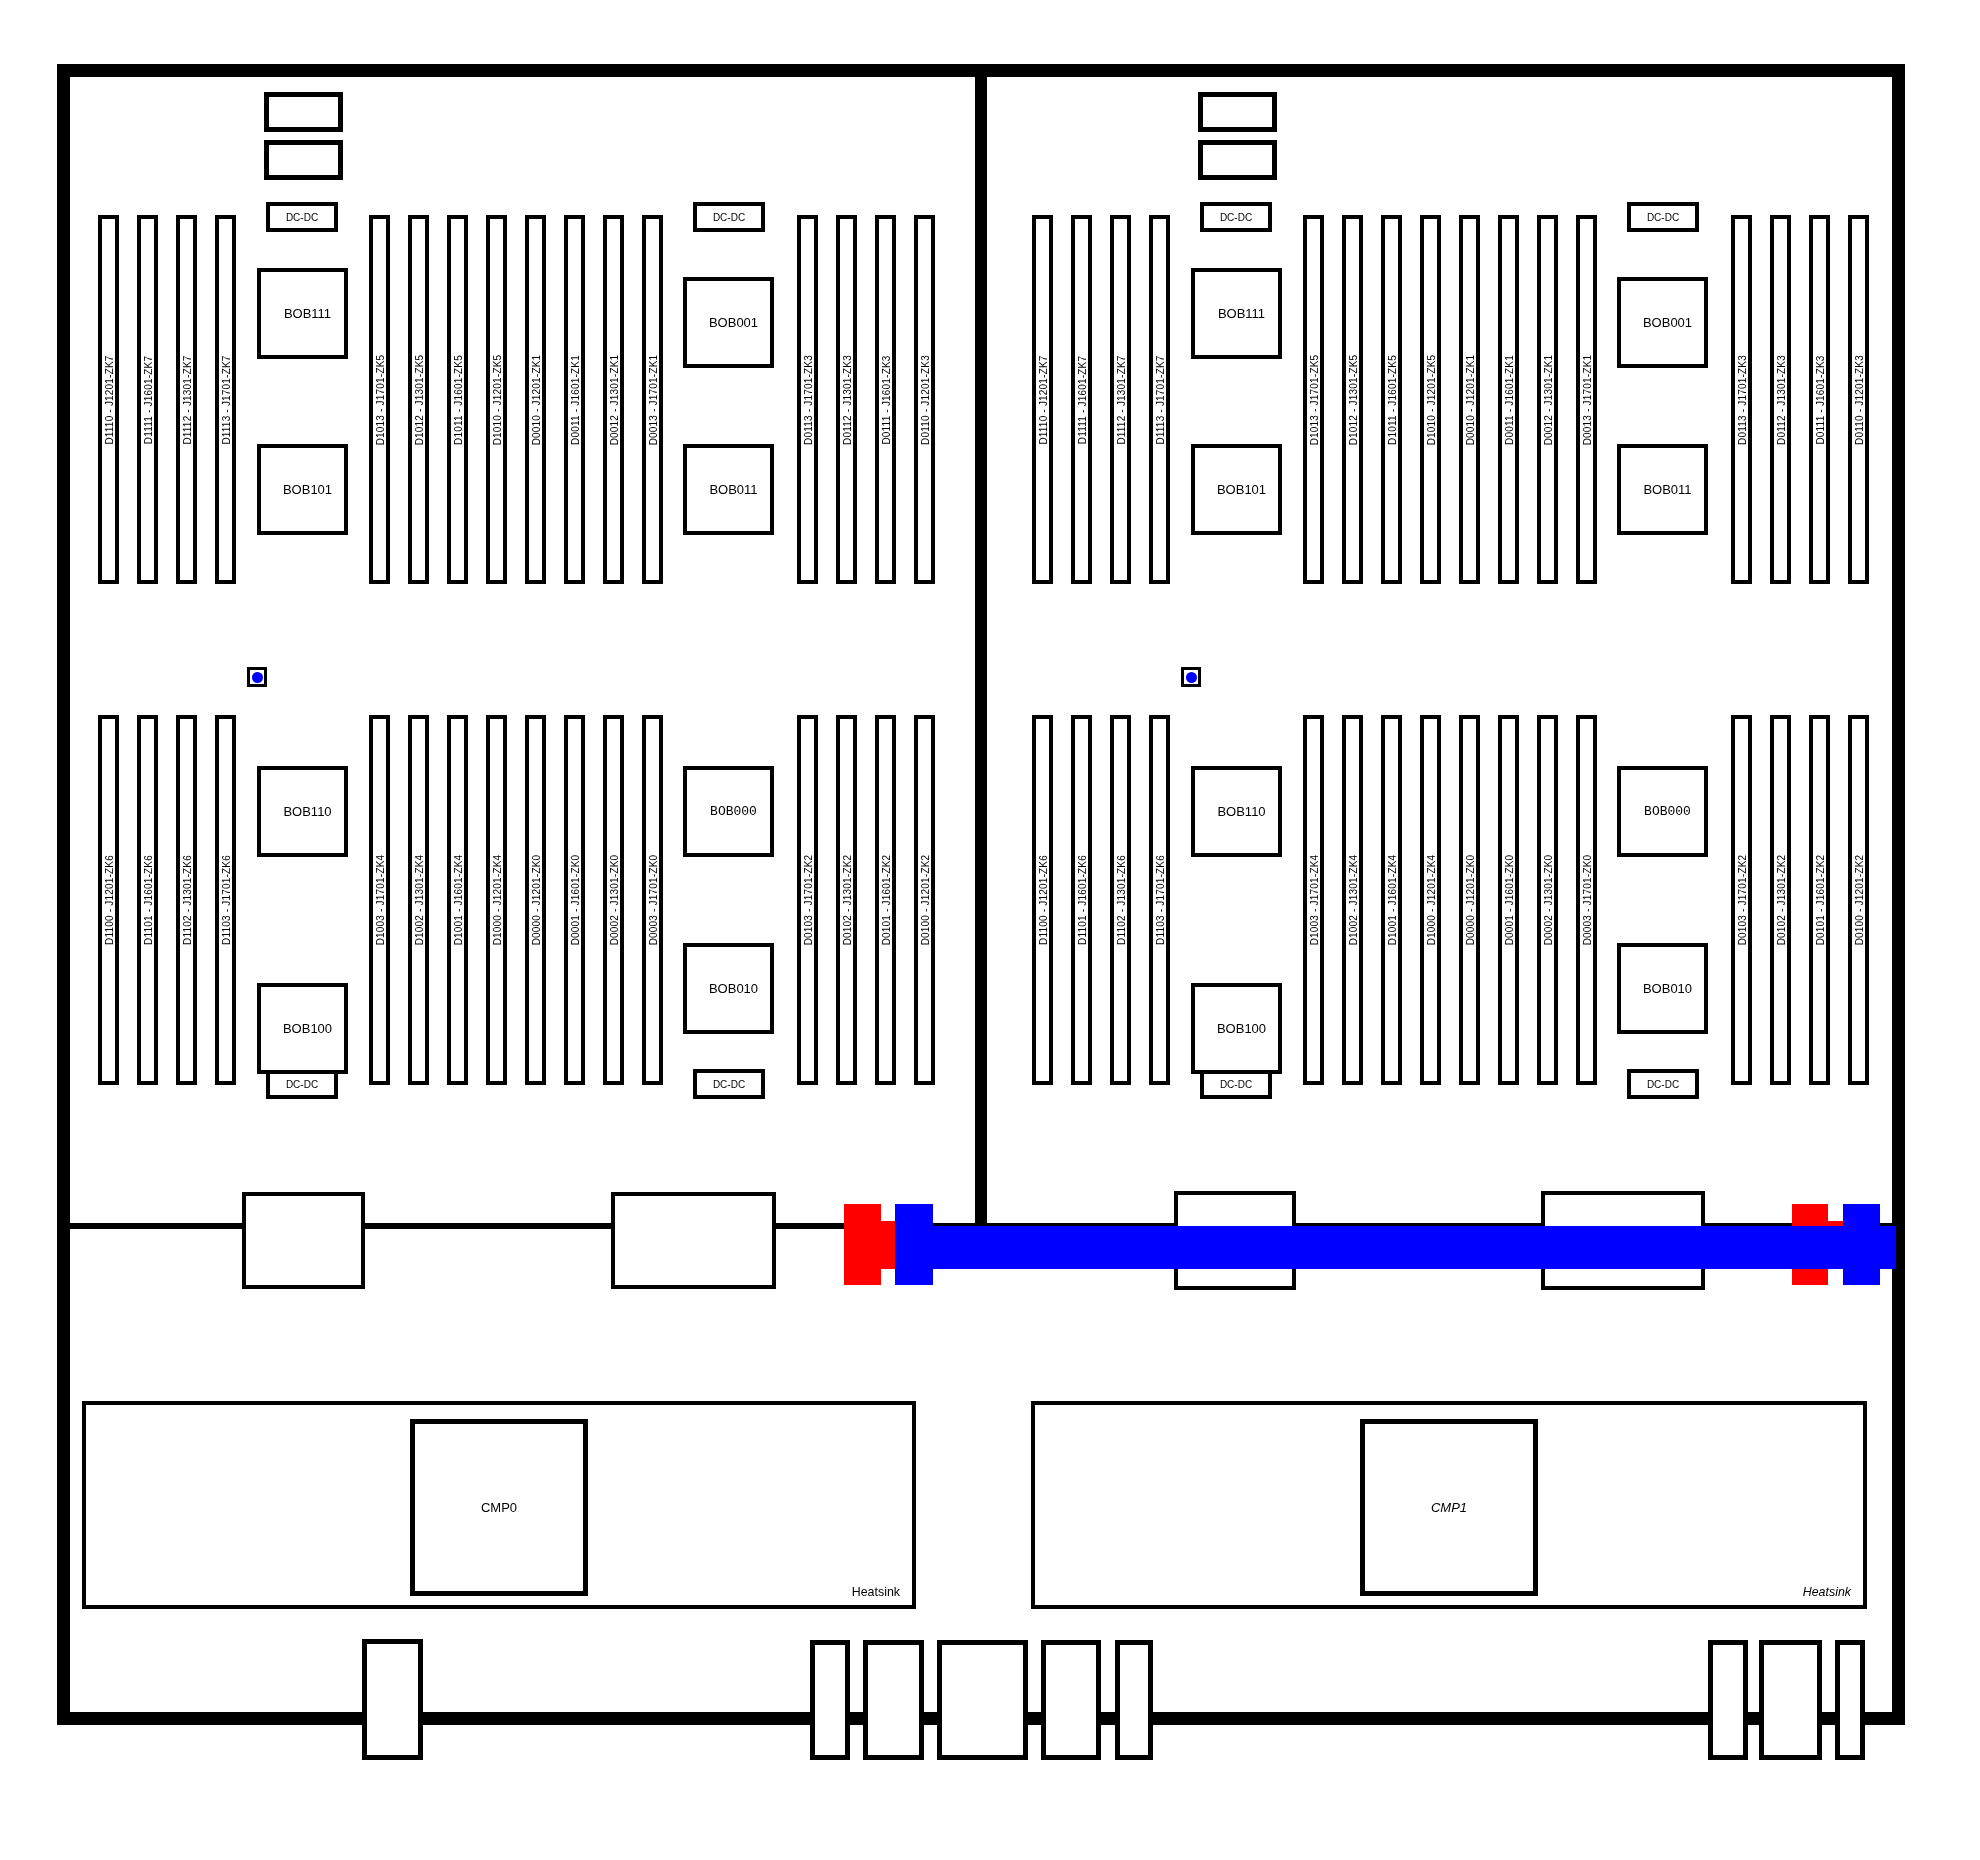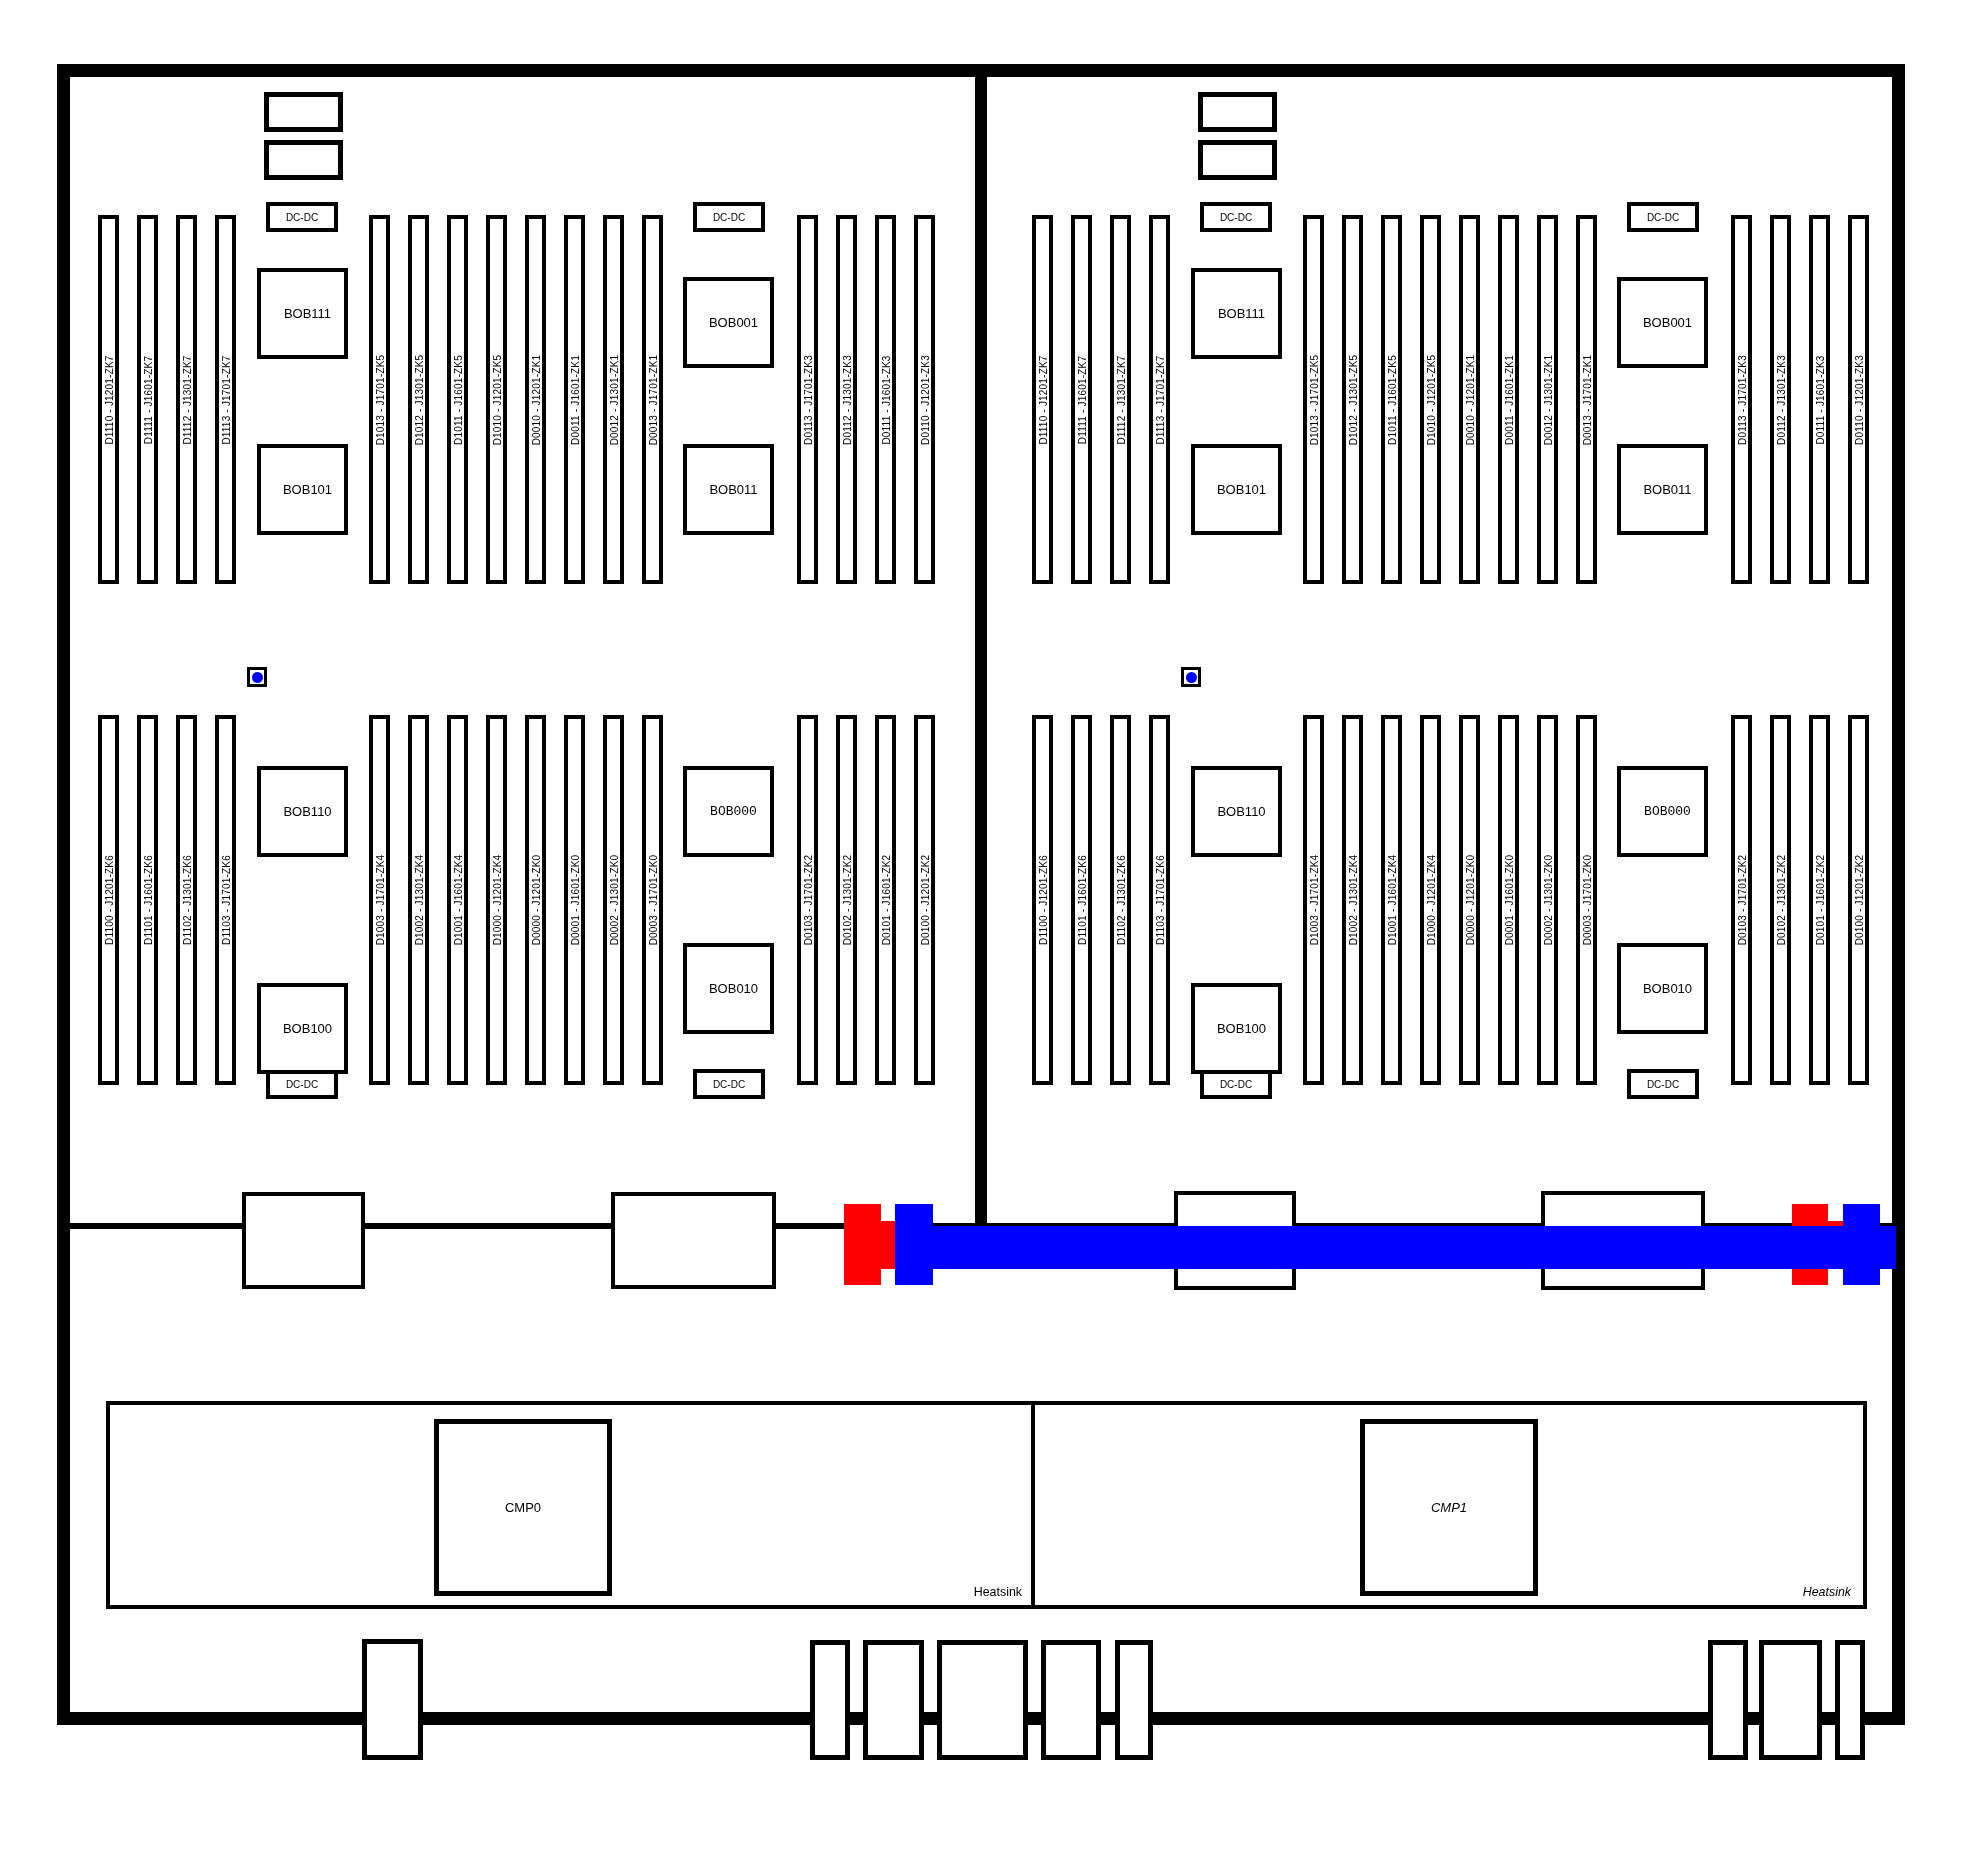--- a/index.html
+++ b/index.html
@@ -71,21 +71,21 @@
   .rb-left{left:844px;top:1204px;width:37px;height:81px;z-index:25;}
   .rs-left{left:880px;top:1221px;width:15px;height:48px;z-index:25;}
   .bv-left{position:absolute;left:895px;top:1204px;width:38px;height:81px;z-index:25;}
   .rb-right{left:1792px;top:1204px;width:36px;height:81px;z-index:15;}
   .rs-right{left:1828px;top:1221px;width:16px;height:48px;z-index:15;}
   .bv-right{position:absolute;left:1843px;top:1204px;width:37px;height:81px;z-index:25;}
 
   
   .heatsink{position:absolute;top:1401px;height:208px;border:4px solid #000;box-sizing:border-box;
             background:#fff;z-index:5;}
-  .cpu-unit:nth-of-type(1) .heatsink{left:106px;width:932px;}
+  .cpu-unit:nth-of-type(1) .heatsink{left:82px;width:834px;}
   .cpu-unit:nth-of-type(2) .heatsink{left:1031px;width:836px;font-style:italic;}
   .cmp{position:absolute;top:14px;width:178px;height:177px;border:5px solid #000;box-sizing:border-box;
        background:#fff;display:flex;align-items:center;justify-content:center;}
   .cpu-unit:nth-of-type(1) .cmp{left:324px;}
   .cpu-unit:nth-of-type(2) .cmp{left:325px;}
   .cmp .lbl{font-size:13px;}
   .hs-lbl{position:absolute;right:12px;bottom:6px;font-size:12.4px;padding-left:25px;}
 
   
   .bbox{position:absolute;top:1640px;height:120px;border:5px solid #000;box-sizing:border-box;

